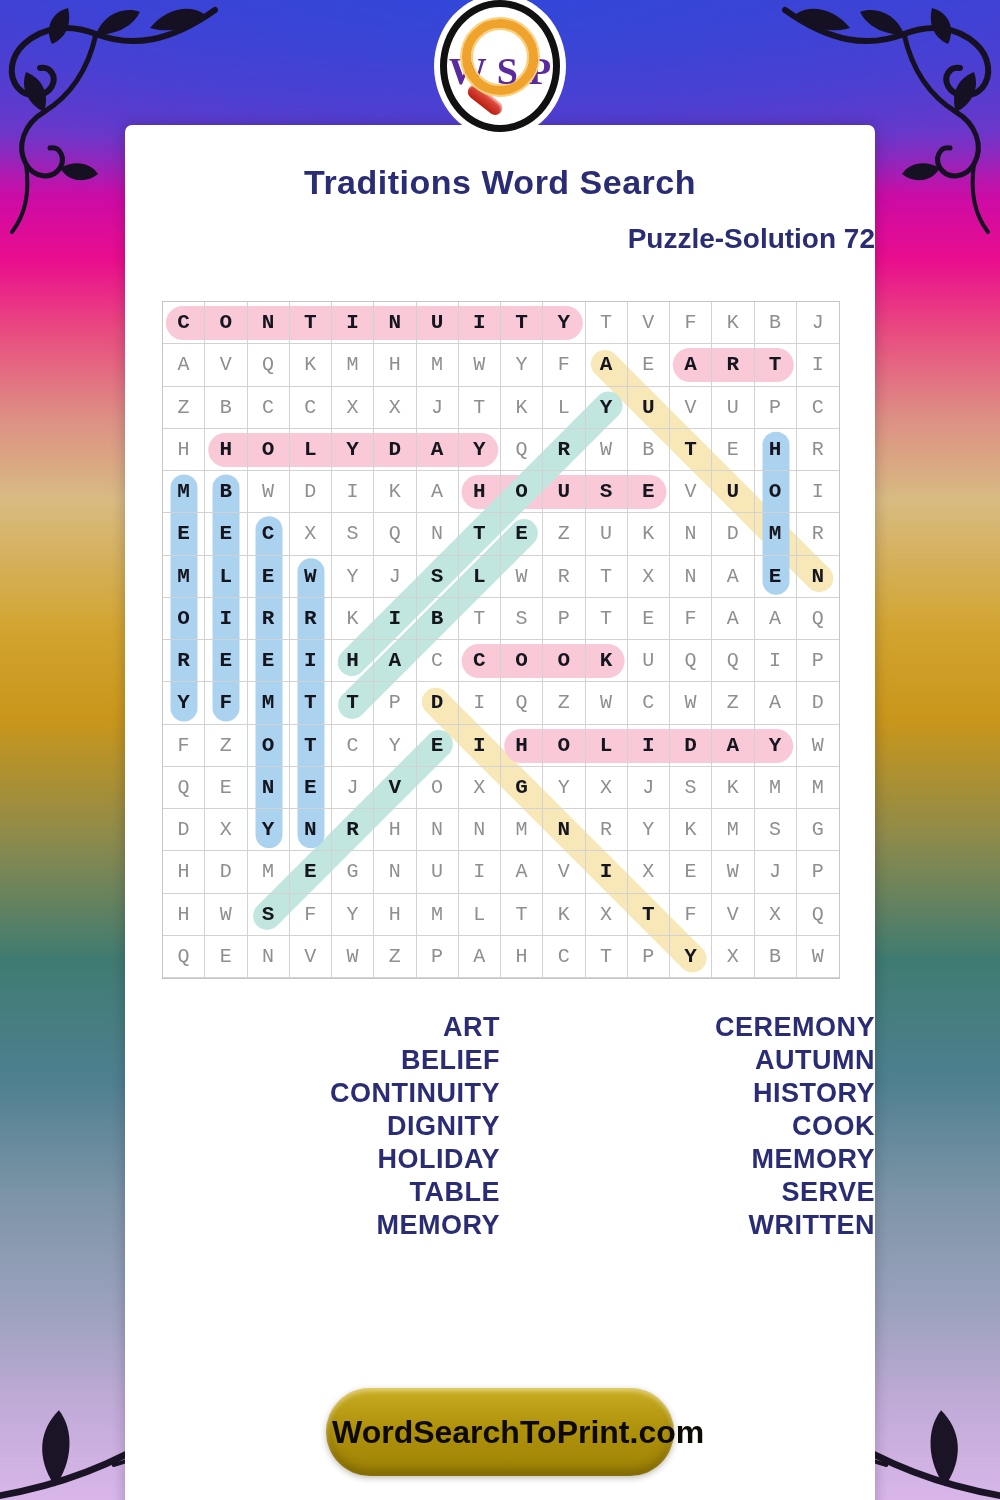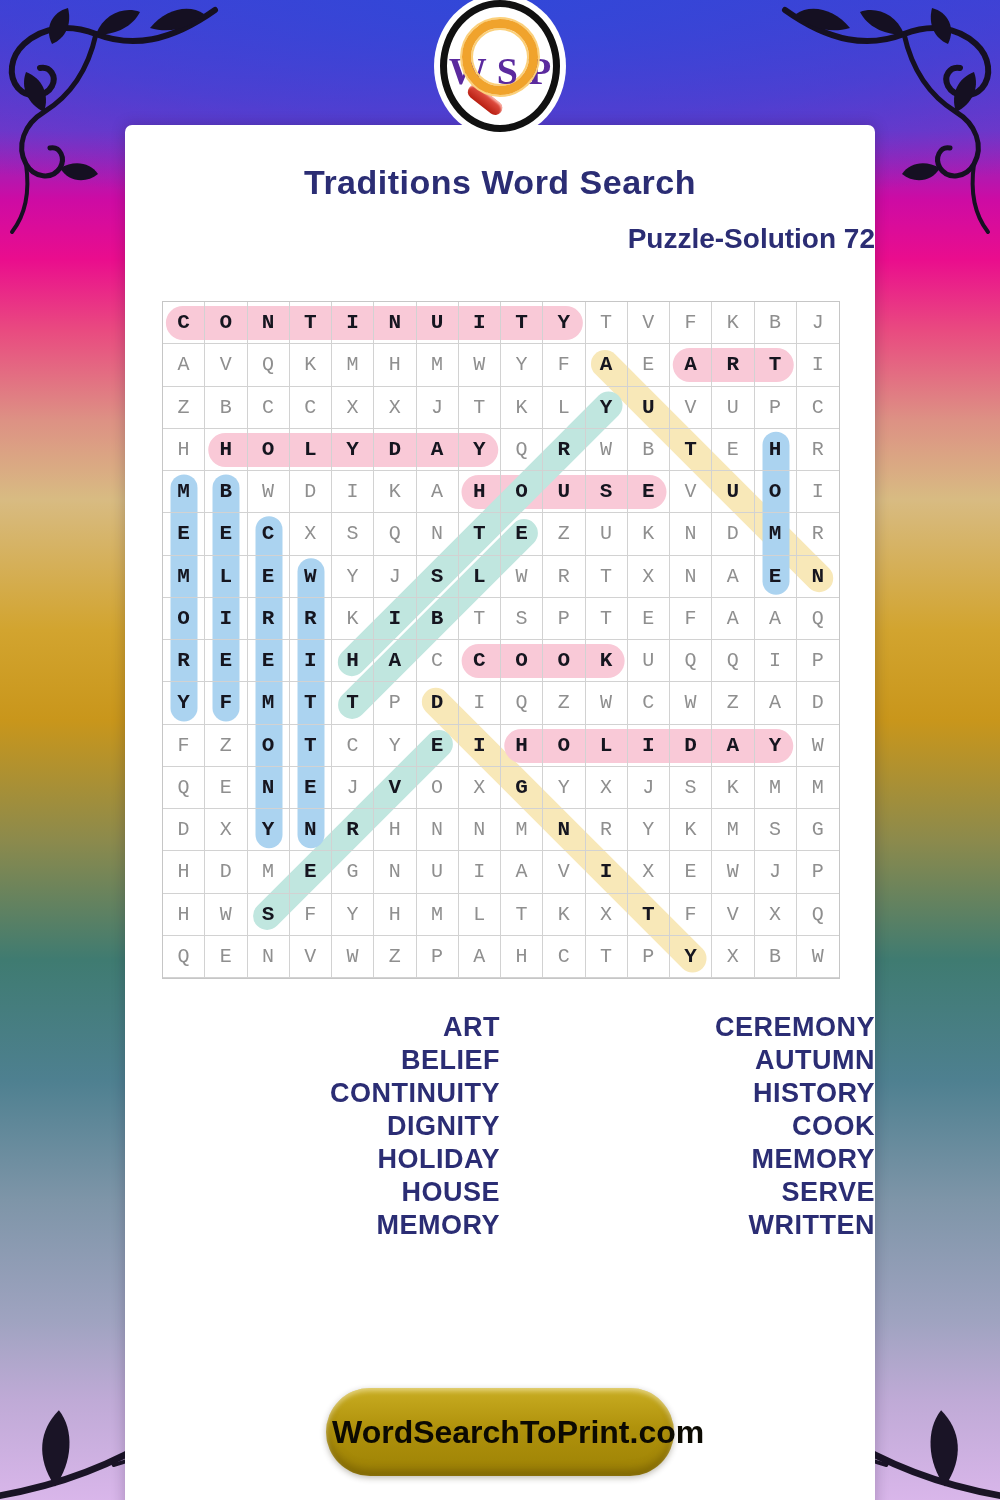--- a/index.html
+++ b/index.html
@@ -405,21 +405,21 @@
       </div>
   </div>
 
   <div class="words">
     <div class="wcol">
         <div class="witem">ART</div>
         <div class="witem">BELIEF</div>
         <div class="witem">CONTINUITY</div>
         <div class="witem">DIGNITY</div>
         <div class="witem">HOLIDAY</div>
-        <div class="witem">HOUSE</div>
+        <div class="witem">TABLE</div>
         <div class="witem">MEMORY</div>
       </div>
     <div class="wcol">
         <div class="witem">CEREMONY</div>
         <div class="witem">AUTUMN</div>
         <div class="witem">HISTORY</div>
         <div class="witem">COOK</div>
         <div class="witem">MEMORY</div>
         <div class="witem">SERVE</div>
         <div class="witem">WRITTEN</div>

